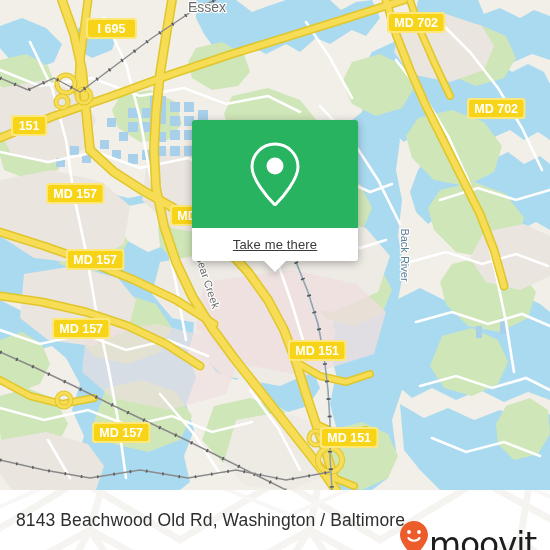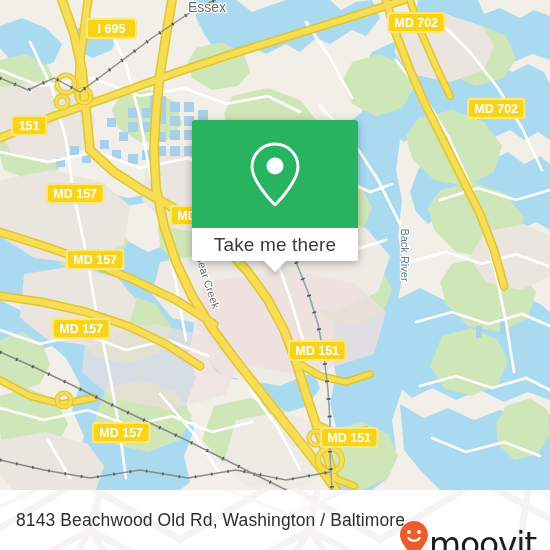--- a/index.html
+++ b/index.html
@@ -38,21 +38,21 @@
     border-radius:3px 3px 0 0;
     display:flex;align-items:center;justify-content:center;
   }
   #popup-head svg{display:block;}
   #popup-body{
     background:#ffffff;height:33px;
     border-radius:0 0 3px 3px;
     display:flex;align-items:center;justify-content:center;
   }
   #popup-label{
-    font-size:19px;color:#3a3a3a;letter-spacing:.15px;
+    font-size:13px;color:#3a3a3a;letter-spacing:.15px;text-decoration:underline;
   }
   #popup-tail{
     position:absolute;left:50%;top:141px;margin-left:-11px;
     width:0;height:0;
     border-left:11px solid transparent;
     border-right:11px solid transparent;
     border-top:11px solid #ffffff;
   }
 
   

